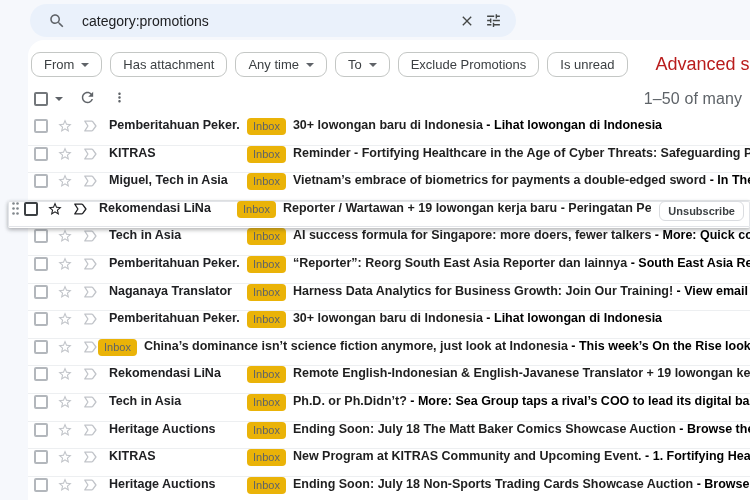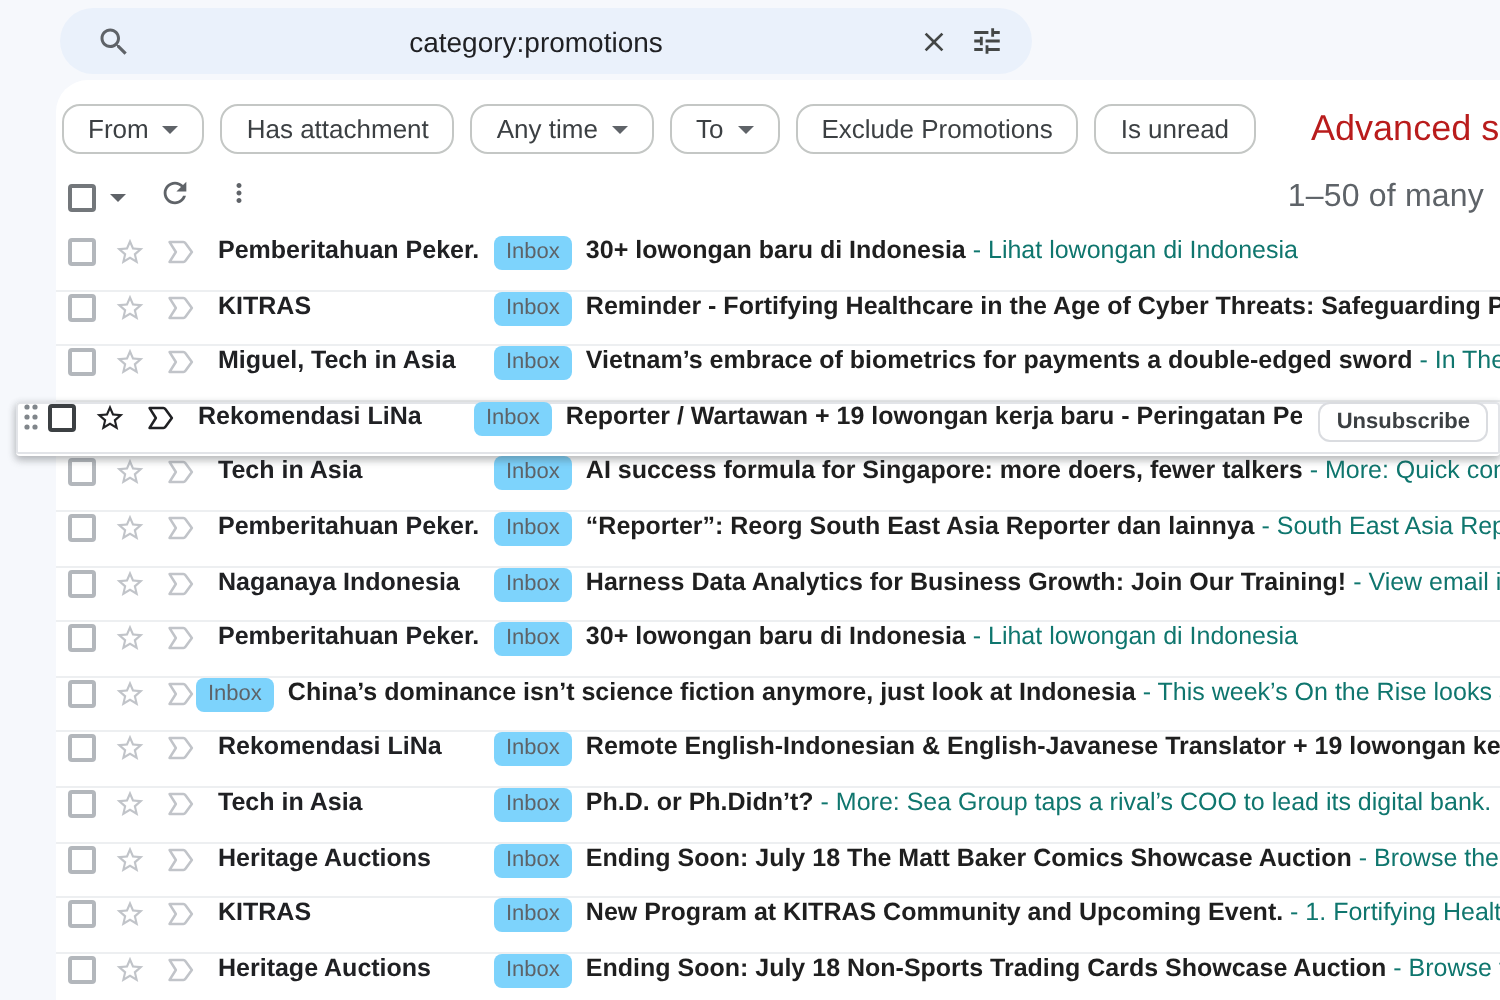--- a/index.html
+++ b/index.html
@@ -11,21 +11,21 @@
     position:relative;
   }
 
   
   .topbar { position:absolute; top:0; left:0; width:750px; height:40px; background:#f6f8fc; }
   .search-pill {
     position:absolute; top:4px; left:30px; width:486px; height:33px;
     background:#eaf1fb; border-radius:24px;
     display:flex; align-items:center; padding:0 10px 0 14px;
   }
-  .search-pill .query { flex:1; font-size:14px; color:#202124; margin-left:12px; white-space:nowrap; overflow:hidden;text-align:center; }
+  .search-pill .query { flex:1; font-size:14px; color:#202124; margin-left:12px; white-space:nowrap; overflow:hidden; }
   .icon-btn { display:flex; align-items:center; justify-content:center; width:26px; height:26px; border-radius:50%; cursor:pointer; border:none; background:transparent; }
   .icon-btn svg { display:block; }
 
   
   .card {
     position:absolute; top:40px; left:28px; right:0; bottom:0;
     background:#ffffff; border-top-left-radius:16px;
   }
 
   
@@ -59,26 +59,26 @@
   }
   .row-icons { display:flex; align-items:center; gap:9px; }
   .icon { display:flex; align-items:center; color:#c1c4c9; }
   .drag-handle { display:none; color:#80868b; margin-right:4px; }
   .sender {
     width:138px; flex:0 0 auto; margin-left:11px;
     font-size:12.5px; font-weight:bold; color:#202124;
     white-space:nowrap; overflow:hidden;
   }
   .inbox-chip {
-    flex:0 0 auto; background:#7dd3fc; color:#5e6368;
+    flex:0 0 auto; background:#eab308; color:#5e6368;
     font-size:11px; line-height:1; padding:3px 6px; border-radius:4px; margin-right:7px;
   }
   .subjline { flex:1 1 auto; overflow:hidden; white-space:nowrap; font-size:12.5px; }
   .subj { font-weight:bold; color:#1f1f1f; }
-  .snip { color:#0f766e; }
+  .snip { color:#000000;font-weight:bold; }
   .unsub {
     display:none; flex:0 0 auto; margin:0 6px 12px 8px;
     background:#fff; border:1px solid #dadce0; border-radius:6px;
     font-size:11px; font-weight:600; color:#3c4043; padding:3px 8px;
     font-family:inherit; cursor:pointer; white-space:nowrap;
   }
   .row.has-unsub .unsub { display:inline-block; }
 
   .row.hovered {
     margin-left:-20px; padding-left:3px; z-index:2;
@@ -311,21 +311,21 @@
         <svg width="16" height="16" viewBox="0 0 24 24" fill="currentColor">
               <path d="M22 9.24l-7.19-.62L12 2 9.19 8.63 2 9.24l5.46 4.73L5.82 21 12 17.27 18.18 21l-1.63-7.03L22 9.24zM12 15.4l-3.76 2.27 1-4.28-3.32-2.88 4.38-.38L12 6.1l1.71 4.04 4.38.38-3.32 2.88 1 4.28L12 15.4z"></path>
             </svg>
       </span>
       <span class="icon">
         <svg width="16" height="16" viewBox="0 0 20 20">
               <path d="M3.5 3.8h8.6c.52 0 1.01.25 1.32.68l4 5.52-4 5.52c-.31.43-.8.68-1.32.68H3.5l3.9-6.2-3.9-6.2z" fill="none" stroke="currentColor" stroke-width="1.6" stroke-linejoin="round"></path>
             </svg>
       </span>
     </span>
-    <span class="sender">Naganaya Indonesia</span>
+    <span class="sender">Naganaya Translator</span>
     <span class="inbox-chip">Inbox</span>
     <span class="subjline">
       <span class="subj">Harness Data Analytics for Business Growth: Join Our Training!</span><span class="snip"> - View email in your browser whatsappimag</span>
     </span>
 
   </div>
       <div class="row">
 
     <span class="row-icons">
       <span class="cb"></span>

